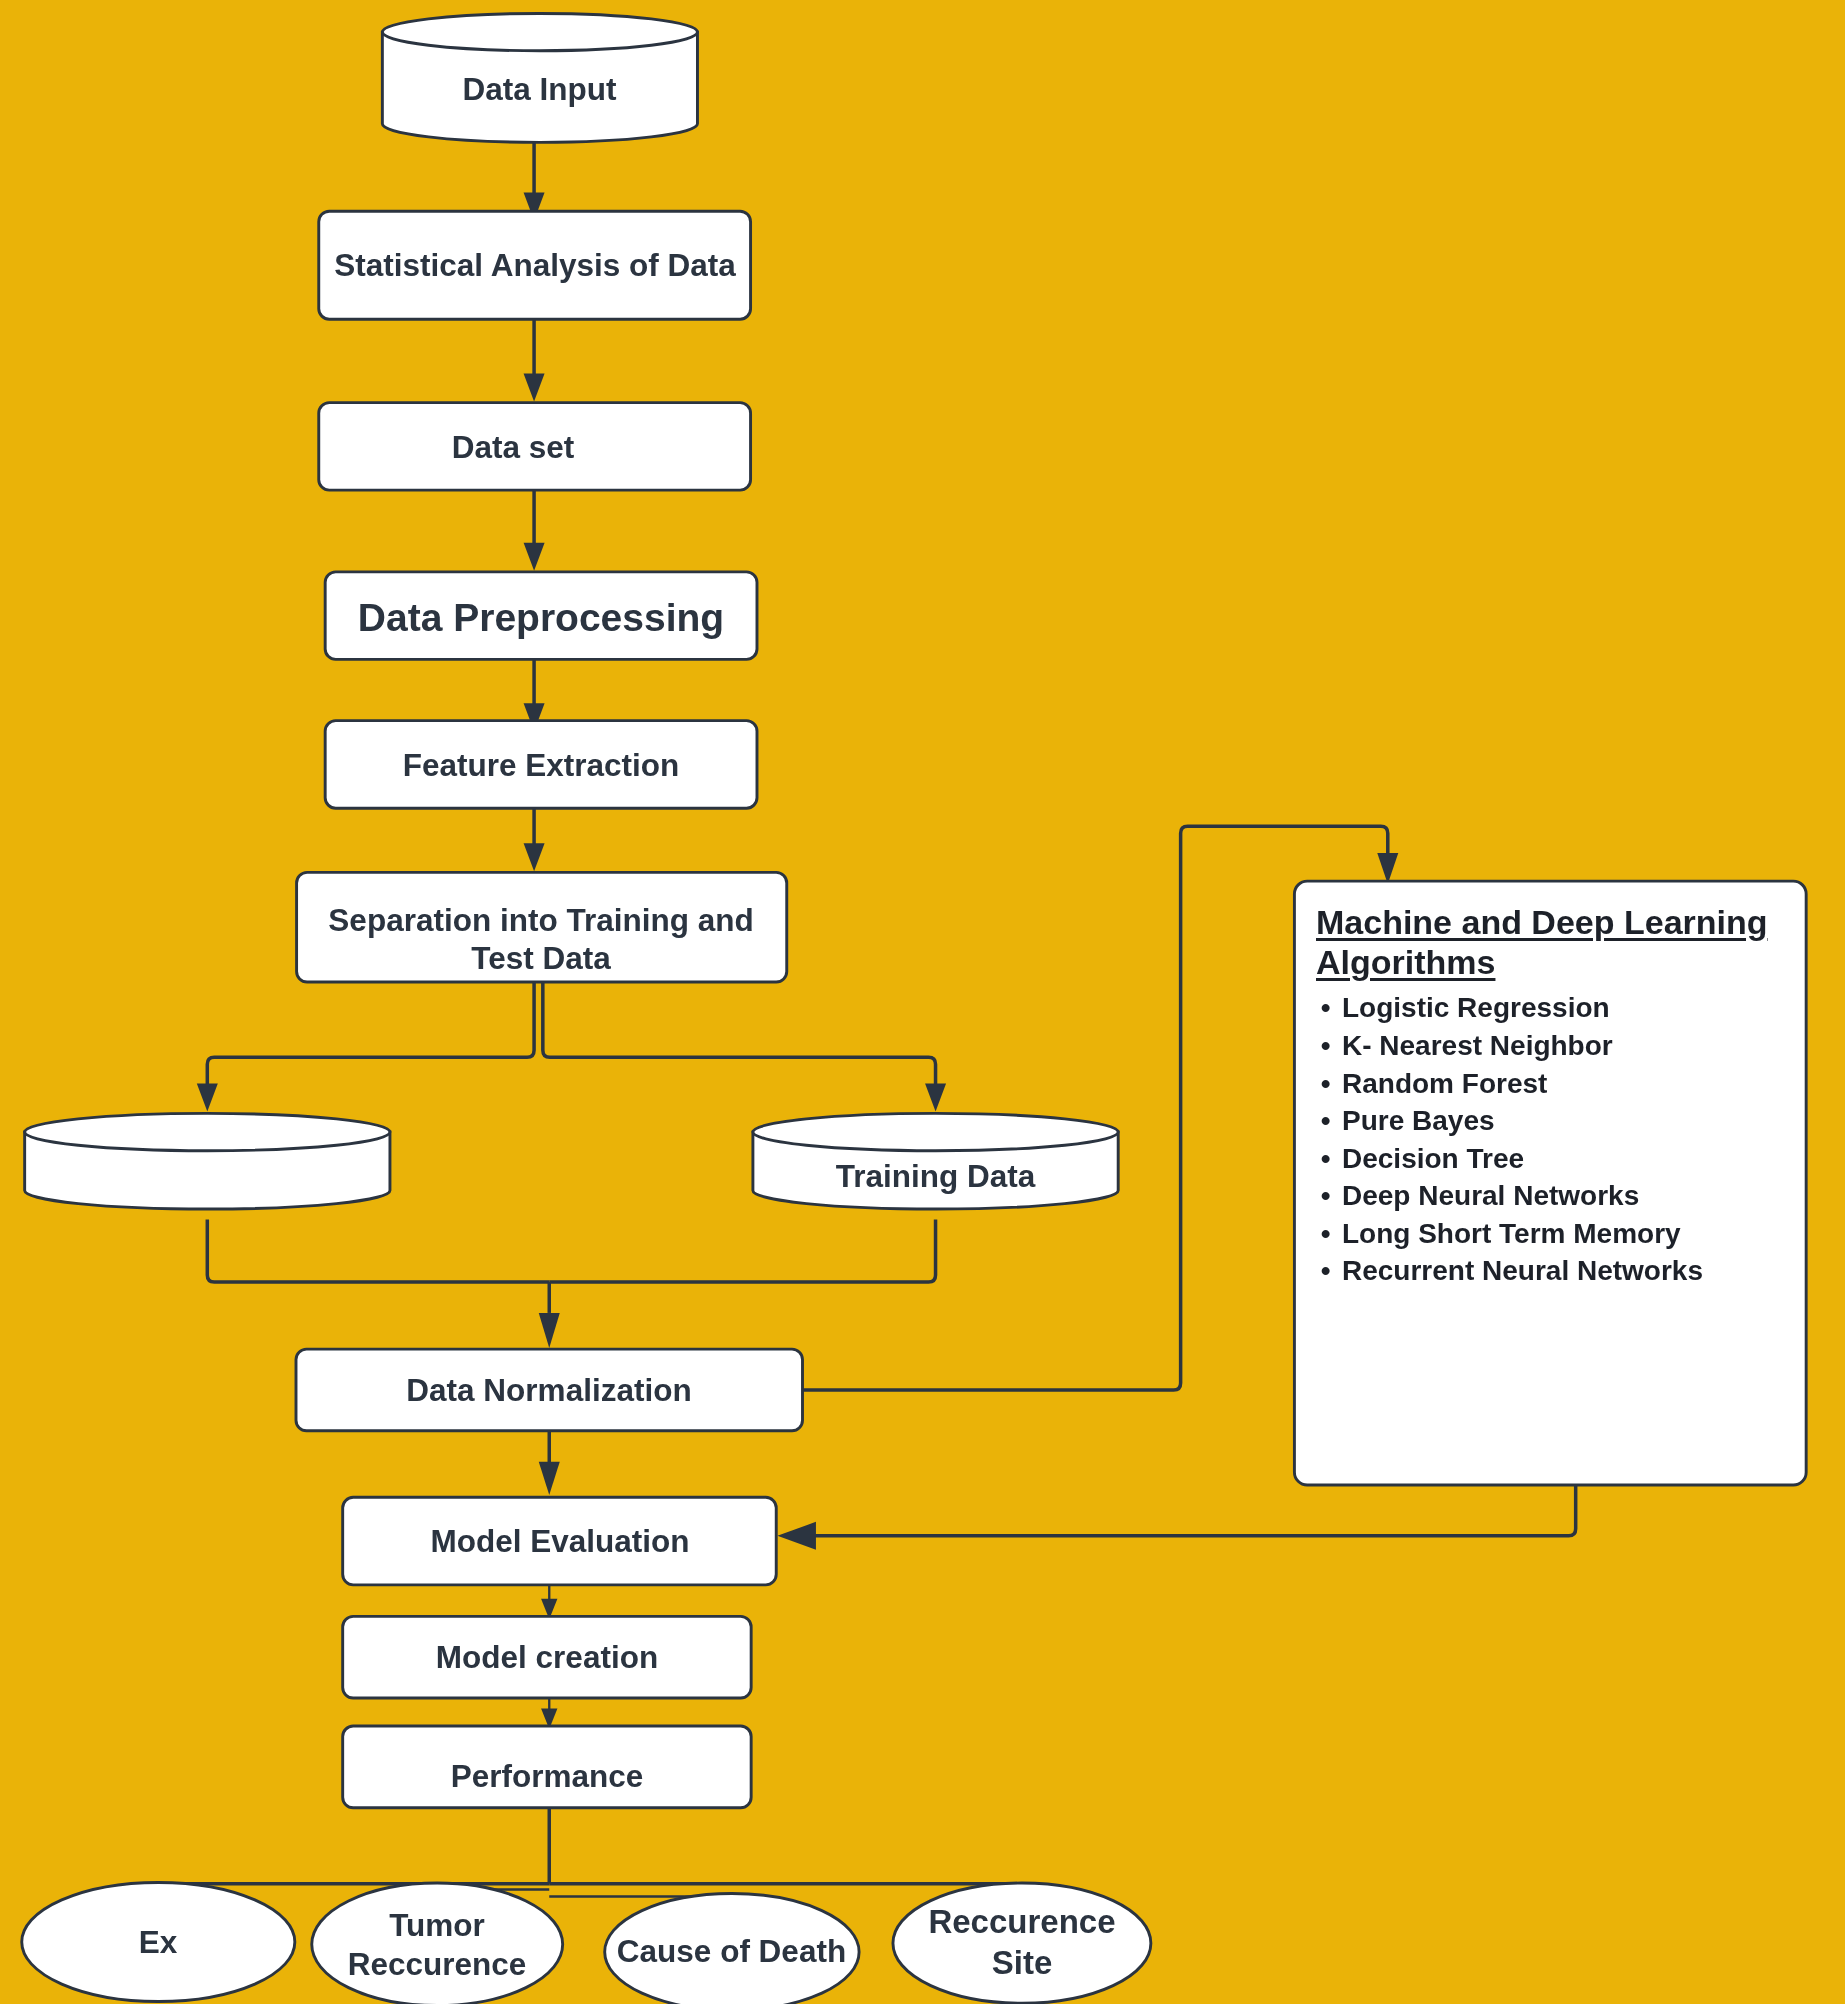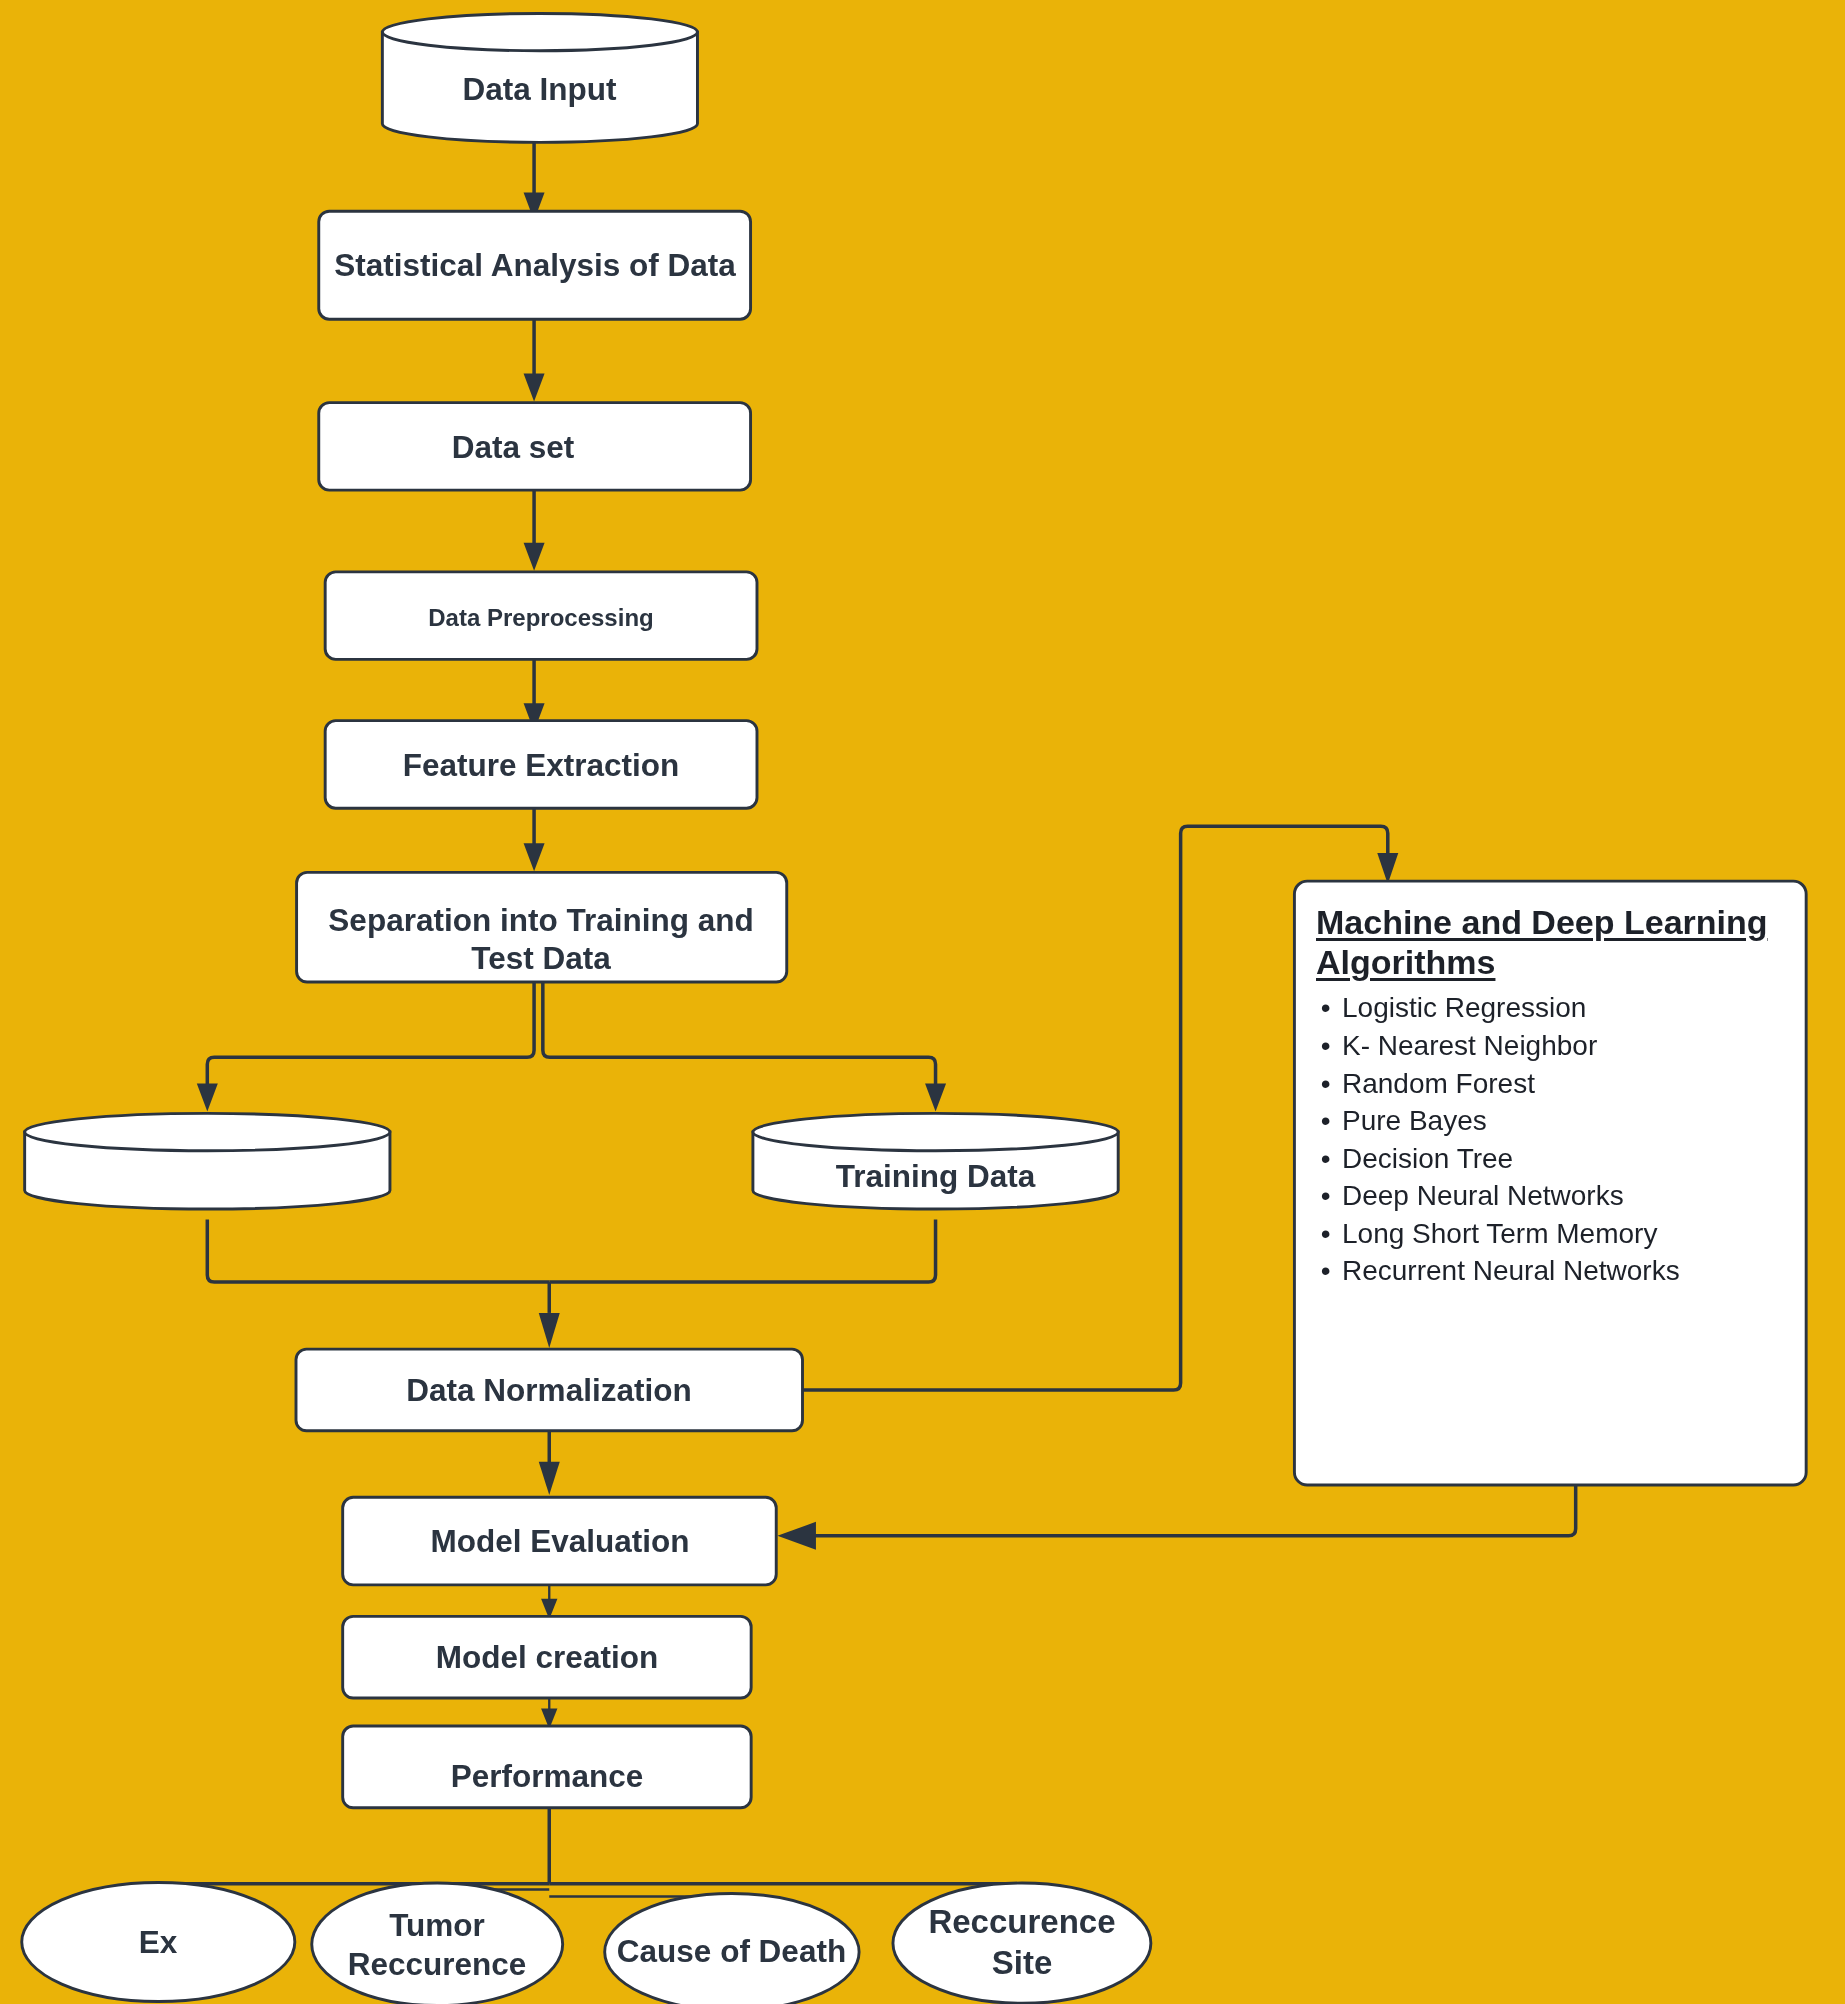--- a/index.html
+++ b/index.html
@@ -82,21 +82,21 @@
     text-underline-offset: 3.5px;
     text-decoration-thickness: 2.9px;
     margin: 0 0 8.2px 0;
     display: inline-block;
   }
   .algo-list {
     list-style: none;
     margin: 0;
     padding: 0;
     font-size: 28px;
-    font-weight: normal;
+    font-weight: bold;
     line-height: 1.30;
   }
   .algo-list li {
     position: relative;
     padding-left: 26px;
     margin-bottom: 1.2px;
   }
   .algo-list li::before {
     content: "\2022";
     position: absolute;
@@ -233,21 +233,21 @@
     <ellipse class="shape-stroke" cx="1751" cy="3330" rx="221" ry="103"></ellipse>
 
   </svg>
 
   <div class="node-label" style="left:382px; top:32px; width:315px; height:114px; font-size:31.5px;">Data Input</div>
 
   <div class="node-label" style="left:319px; top:211px; width:432px; height:108px; font-size:31.5px;">Statistical Analysis of Data</div>
 
   <div class="node-label" style="left:319px; top:403px; width:388px; height:88px; font-size:31.5px;">Data set</div>
 
-  <div class="node-label" style="left:325px; top:572px; width:432px; height:92px; font-size:24px;">Data Preprocessing</div>
+  <div class="node-label" style="left:325px; top:572px; width:432px; height:92px; font-size:39px;">Data Preprocessing</div>
 
   <div class="node-label" style="left:325px; top:721px; width:432px; height:88px; font-size:31.5px;">Feature Extraction</div>
 
   <div class="node-label" style="left:303px; top:872px; width:476px; height:134px; font-size:31.5px;">Separation into Training and Test Data</div>
 
 
   <div class="node-label" style="left:753px; top:1141px; width:365px; height:70px; font-size:31.5px;">Training Data</div>
 
   <div class="node-label" style="left:296px; top:1349px; width:506px; height:82px; font-size:31.5px;">Data Normalization</div>
 

